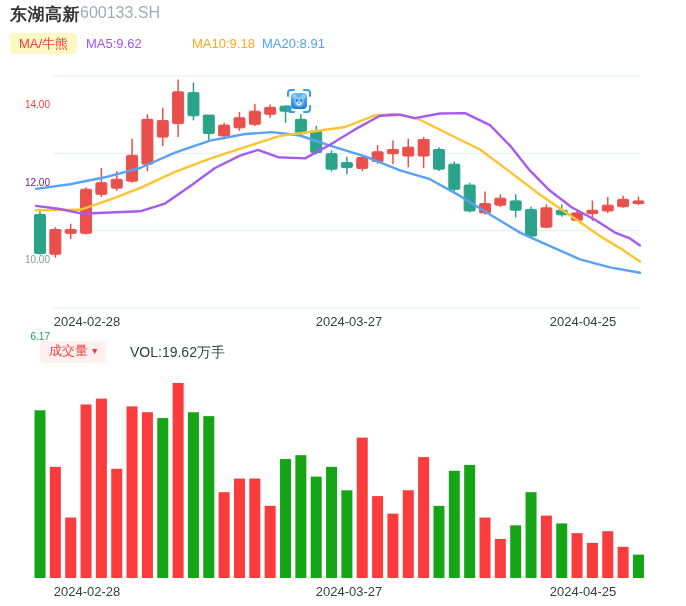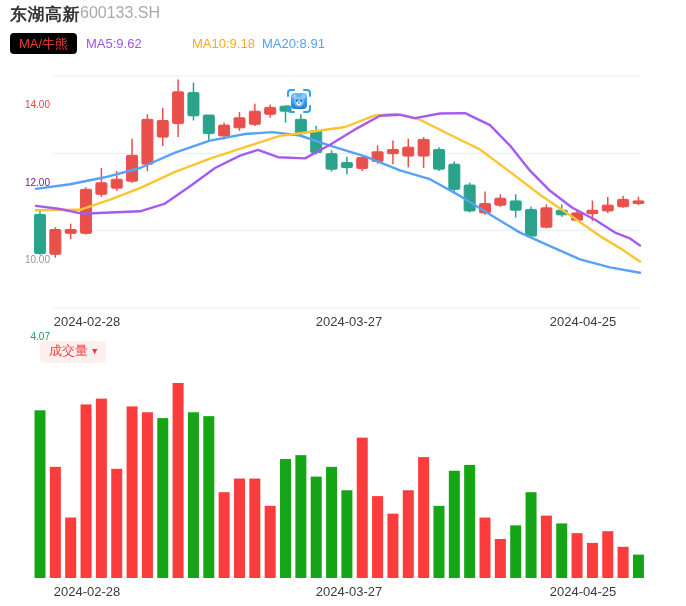--- a/index.html
+++ b/index.html
@@ -26,35 +26,36 @@
   #chart{position:absolute;left:0;top:0;z-index:2;}
 </style>
 </head>
 <body>
 
 <div id="page">
 
   <div class="abs" id="title-name" style="color: rgb(51, 51, 51);">东湖高新</div>
   <div class="abs" id="title-code" style="color: rgb(166, 171, 177);">600133.SH</div>
 
-  <div class="abs pill" id="ma-toggle" style="color: rgb(242, 60, 60); background-color: #000000;">MA/牛熊</div>
+  <div class="abs pill" id="ma-toggle" style="color: rgb(242, 60, 60); background-color: #fef9c3;">MA/牛熊</div>
   <div class="abs legend-val" id="legend-ma5" style="color: rgb(163, 82, 238);">MA5:9.62</div>
   <div class="abs legend-val" id="legend-ma10" style="color: rgb(251, 169, 31);">MA10:9.18</div>
   <div class="abs legend-val" id="legend-ma20" style="color: rgb(82, 160, 248);">MA20:8.91</div>
 
   <div class="abs ylabel" id="ylab-0" style="color: rgb(242, 60, 60);">14.00</div>
   <div class="abs ylabel" id="ylab-1" style="color: #701a75; text-align: right;">12.00</div>
   <div class="abs ylabel" id="ylab-2" style="color: rgb(142, 149, 156);">10.00</div>
-  <div class="abs ylabel" id="ylab-3" style="color: rgb(24, 160, 88);">4.07</div>
+  <div class="abs ylabel" id="ylab-3" style="color: rgb(24, 160, 88);">6.17</div>
 
   <div class="abs dlabel price-date" style="left: 87px; top: 314px; color: rgb(54, 60, 68);">2024-02-28</div>
   <div class="abs dlabel price-date" style="left: 349px; top: 314px; color: rgb(54, 60, 68);">2024-03-27</div>
   <div class="abs dlabel price-date" style="left: 583px; top: 314px; color: rgb(54, 60, 68);">2024-04-25</div>
 
   <div class="abs pill" id="vol-toggle" style="color: rgb(242, 60, 60); background-color: rgb(253, 240, 238);"><span>成交量</span><span class="caret">▼</span></div>
+  <div class="abs" id="vol-text" style="color: rgb(54, 60, 68);">VOL:19.62万手</div>
 
   <div class="abs dlabel vol-date" style="left: 87px; top: 584px; color: rgb(54, 60, 68);">2024-02-28</div>
   <div class="abs dlabel vol-date" style="left: 349px; top: 584px; color: rgb(54, 60, 68);">2024-03-27</div>
   <div class="abs dlabel vol-date" style="left: 583px; top: 584px; color: rgb(54, 60, 68);">2024-04-25</div>
 
   <svg id="chart" width="686" height="606">
       <line x1="53" y1="76" x2="640" y2="76" stroke="#e7edf6" stroke-width="1"></line>
       <line x1="53" y1="153.33333333333331" x2="640" y2="153.33333333333331" stroke="#e7edf6" stroke-width="1"></line>
       <line x1="53" y1="230.66666666666666" x2="640" y2="230.66666666666666" stroke="#e7edf6" stroke-width="1"></line>
       <line x1="53" y1="308" x2="640" y2="308" stroke="#e7edf6" stroke-width="1"></line>

